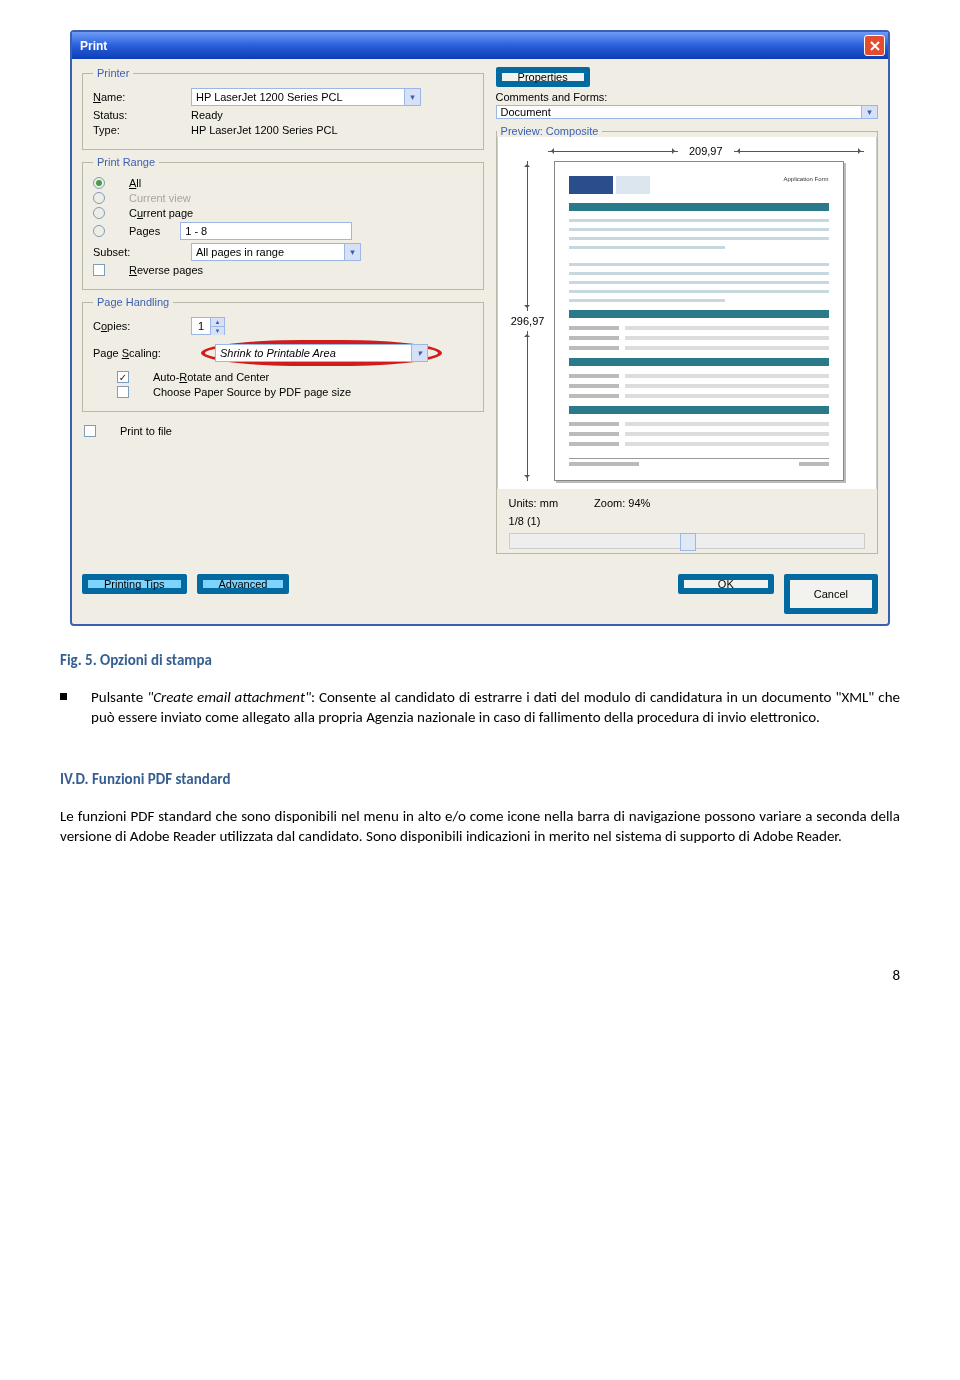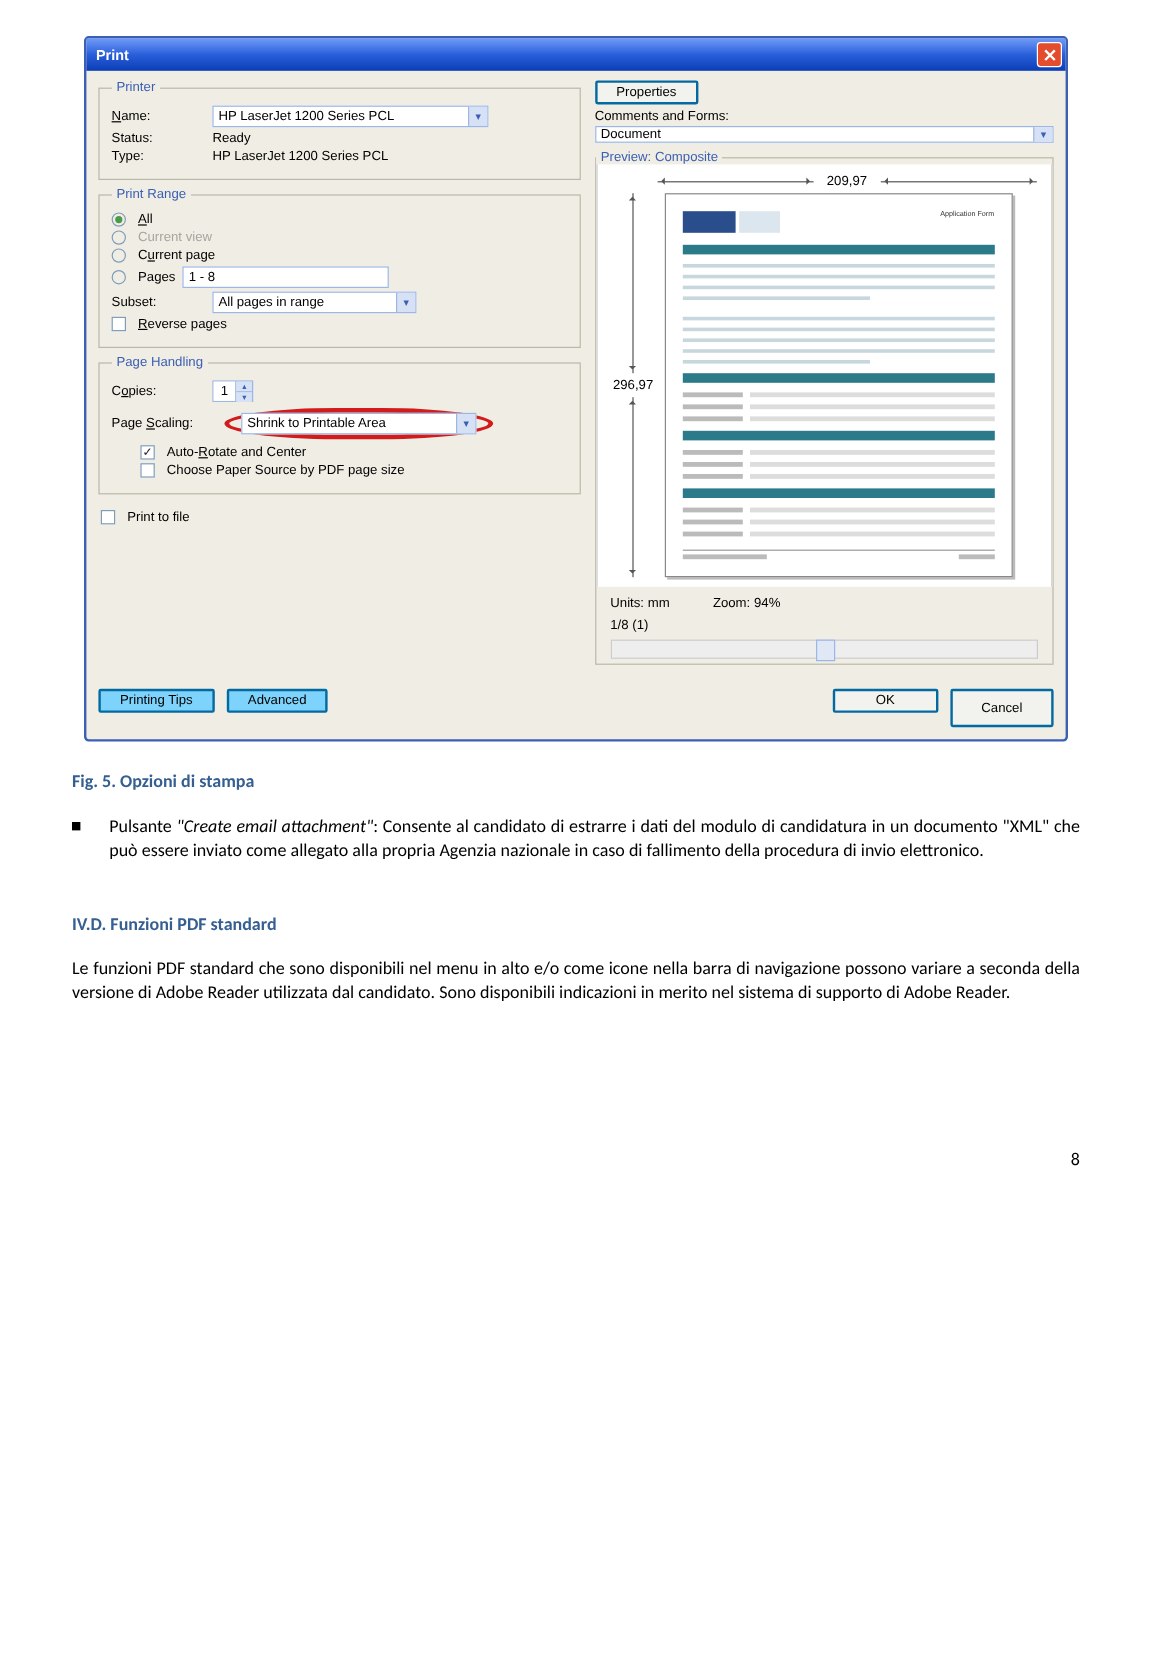--- a/index.html
+++ b/index.html
@@ -49,42 +49,42 @@
   fieldset {
     border: 1px solid #b8b8a8;
     margin: 0 0 6px 0;
     padding: 6px 10px 10px 10px;
   }
   legend {
     color: #3b5fb3;
     padding: 0 4px;
     font-size: 11px;
   }
-  .row { display: flex; align-items: center; margin: 3px 0; gap: 6px; }
+  .row { display: flex; align-items: center; margin: 3px 0; gap: 20px; }
   .label { width: 78px; }
   .label u { text-decoration: underline; }
   .select {
     border: 1px solid #9cb6e6;
     background: #fff;
     height: 18px;
     display: flex;
     align-items: center;
     justify-content: space-between;
     padding: 0 0 0 4px;
     flex: 1;
   }
   .select .arrow {
     background: #d6e1f6;
     border-left: 1px solid #9cb6e6;
     width: 16px; height: 100%;
     display:flex; align-items:center; justify-content:center;
     font-size: 9px; color: #3b5fb3;
   }
   .btn {
-    border: 2px solid #0369a1;
+    border: 6px solid #0369a1;
     background: #f2f2ee;
     padding: 1px 16px;
     height: 20px;
     display: inline-flex;
     align-items: center;
     border-radius: 2px;
   }
   .btn.dark { background: #7dd3fc; }
   .radio, .check {
     display: inline-block;
@@ -251,21 +251,21 @@
             <span class="val">1</span>
             <span class="arrows">
                 <span>▴</span>
                 <span>▾</span>
               </span>
           </span>
         </div>
         <div class="row">
           <span class="label" style="width:88px">Page <u>S</u>caling:</span>
           <span class="red-ring">
-            <div class="select" style="width:196px;">
+            <div class="select" style="width:213px;font-style:italic;">
               <span>Shrink to Printable Area</span>
               <span class="arrow">▾</span>
             </div>
           </span>
         </div>
         <div class="row" style="margin-left:24px;">
           <span class="check sel"></span>
           <span>Auto-<u>R</u>otate and Center</span>
         </div>
         <div class="row" style="margin-left:24px;">

